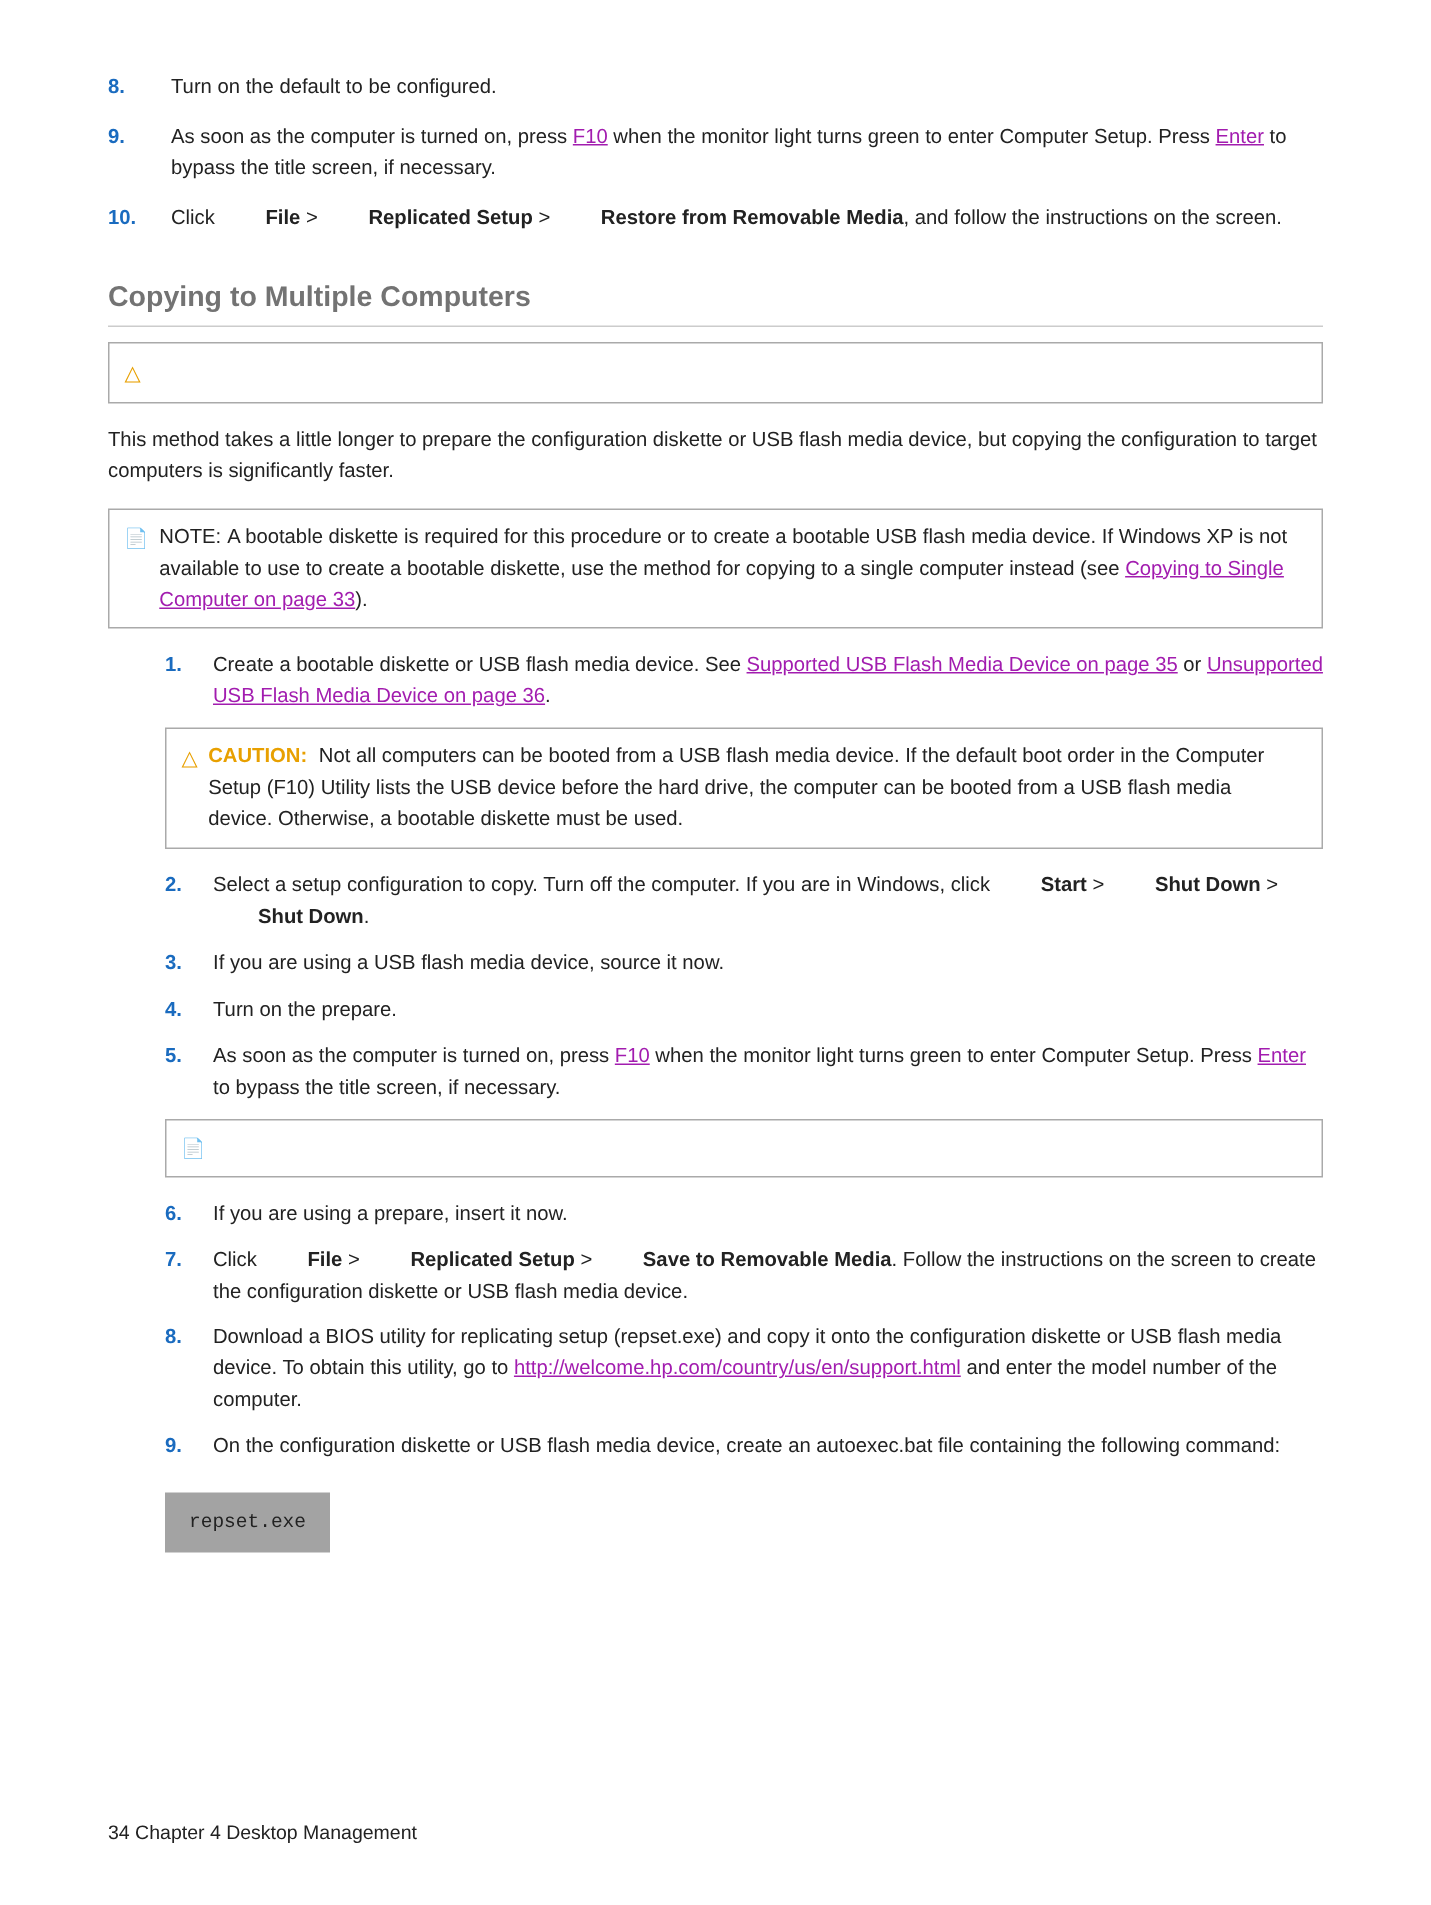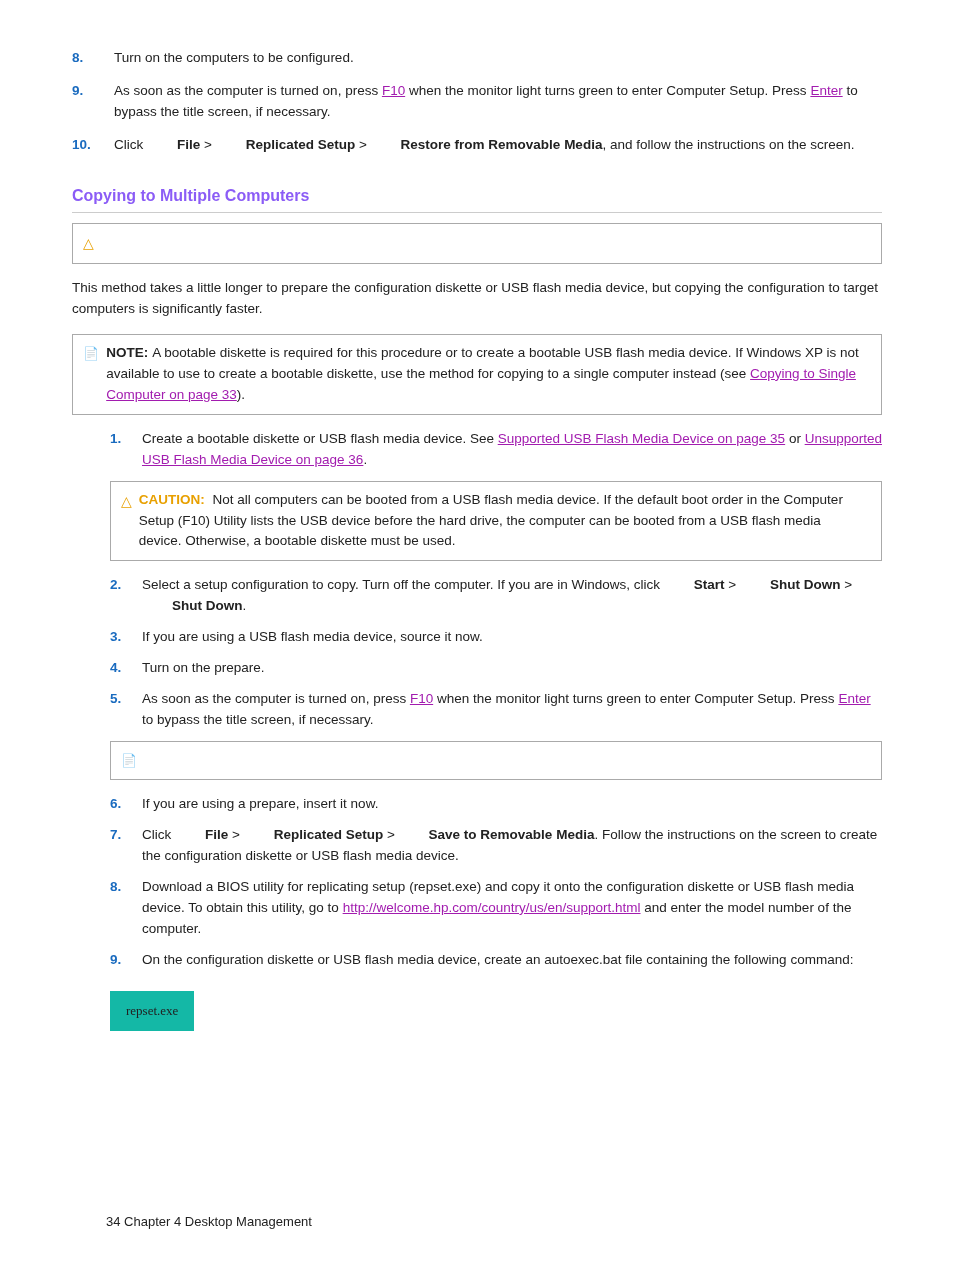--- a/index.html
+++ b/index.html
@@ -9,22 +9,22 @@
       color: #222;
       background: #fff;
       width: 954px;
       min-height: 1270px;
       padding: 48px 72px 60px 72px;
       line-height: 1.55;
     }
     a, .link { color: #a21caf; text-decoration: underline; cursor: pointer; }
     .blue-num { color: #1a6bbf; font-weight: normal; }
     .section-title {
-      color: #8b5cf6;
-      font-size: 16px;
+      color: #737373;
+      font-size: 19px;
       font-weight: bold;
       margin: 28px 0 10px 0;
       padding-bottom: 4px;
       border-bottom: 1px solid #ccc;
     }
 
     .numbered-list { list-style: none; padding: 0; margin: 0; }
     .numbered-list > .item {
       display: flex;
       flex-direction: row;
@@ -72,64 +72,63 @@
       align-items: flex-start;
     }
     .note-icon {
       font-size: 13px;
       margin-right: 7px;
       margin-top: 1px;
       color: #555;
       white-space: nowrap;
     }
     .note-label {
-      font-weight: bold;
+      font-weight: normal;
       margin-right: 4px;
       text-align: right;
     }
 
     .body-text { margin: 10px 0 14px 0; }
 
     .sub-list { padding-left: 0; margin: 0; }
     .sub-list > .item { margin-bottom: 10px; }
     .sub-list .item-num { min-width: 32px; }
 
     .code-block {
-      font-family: Liberation Serif, serif;
+      font-family: Liberation Mono, monospace;
       font-size: 13px;
-      background: #14b8a6;
+      background: #a3a3a3;
       padding: 10px 16px;
       margin: 10px 0 10px 38px;
       display: inline-block;
       text-align: right;
     }
 
     .page-footer {
       position: absolute;
       bottom: 38px;
       left: 72px;
       font-size: 13px;
       color: #222;
-      margin-left: 34px;
     }
 
     b, strong { font-weight: bold; margin-left: 30px; }
   </style>
 </head>
 <body>
 
 
 
 
 
 
 <ul class="numbered-list top-list">
   <li class="item">
     <span class="item-num blue-num">8.</span>
-    <span class="item-content">Turn on the computers to be configured.</span>
+    <span class="item-content">Turn on the default to be configured.</span>
   </li>
   <li class="item">
     <span class="item-num blue-num">9.</span>
     <span class="item-content">
       As soon as the computer is turned on, press <span class="link">F10</span> when the monitor light turns green to enter Computer Setup. Press <span class="link">Enter</span> to bypass the title screen, if necessary.
     </span>
   </li>
   <li class="item">
     <span class="item-num blue-num">10.</span>
     <span class="item-content">

